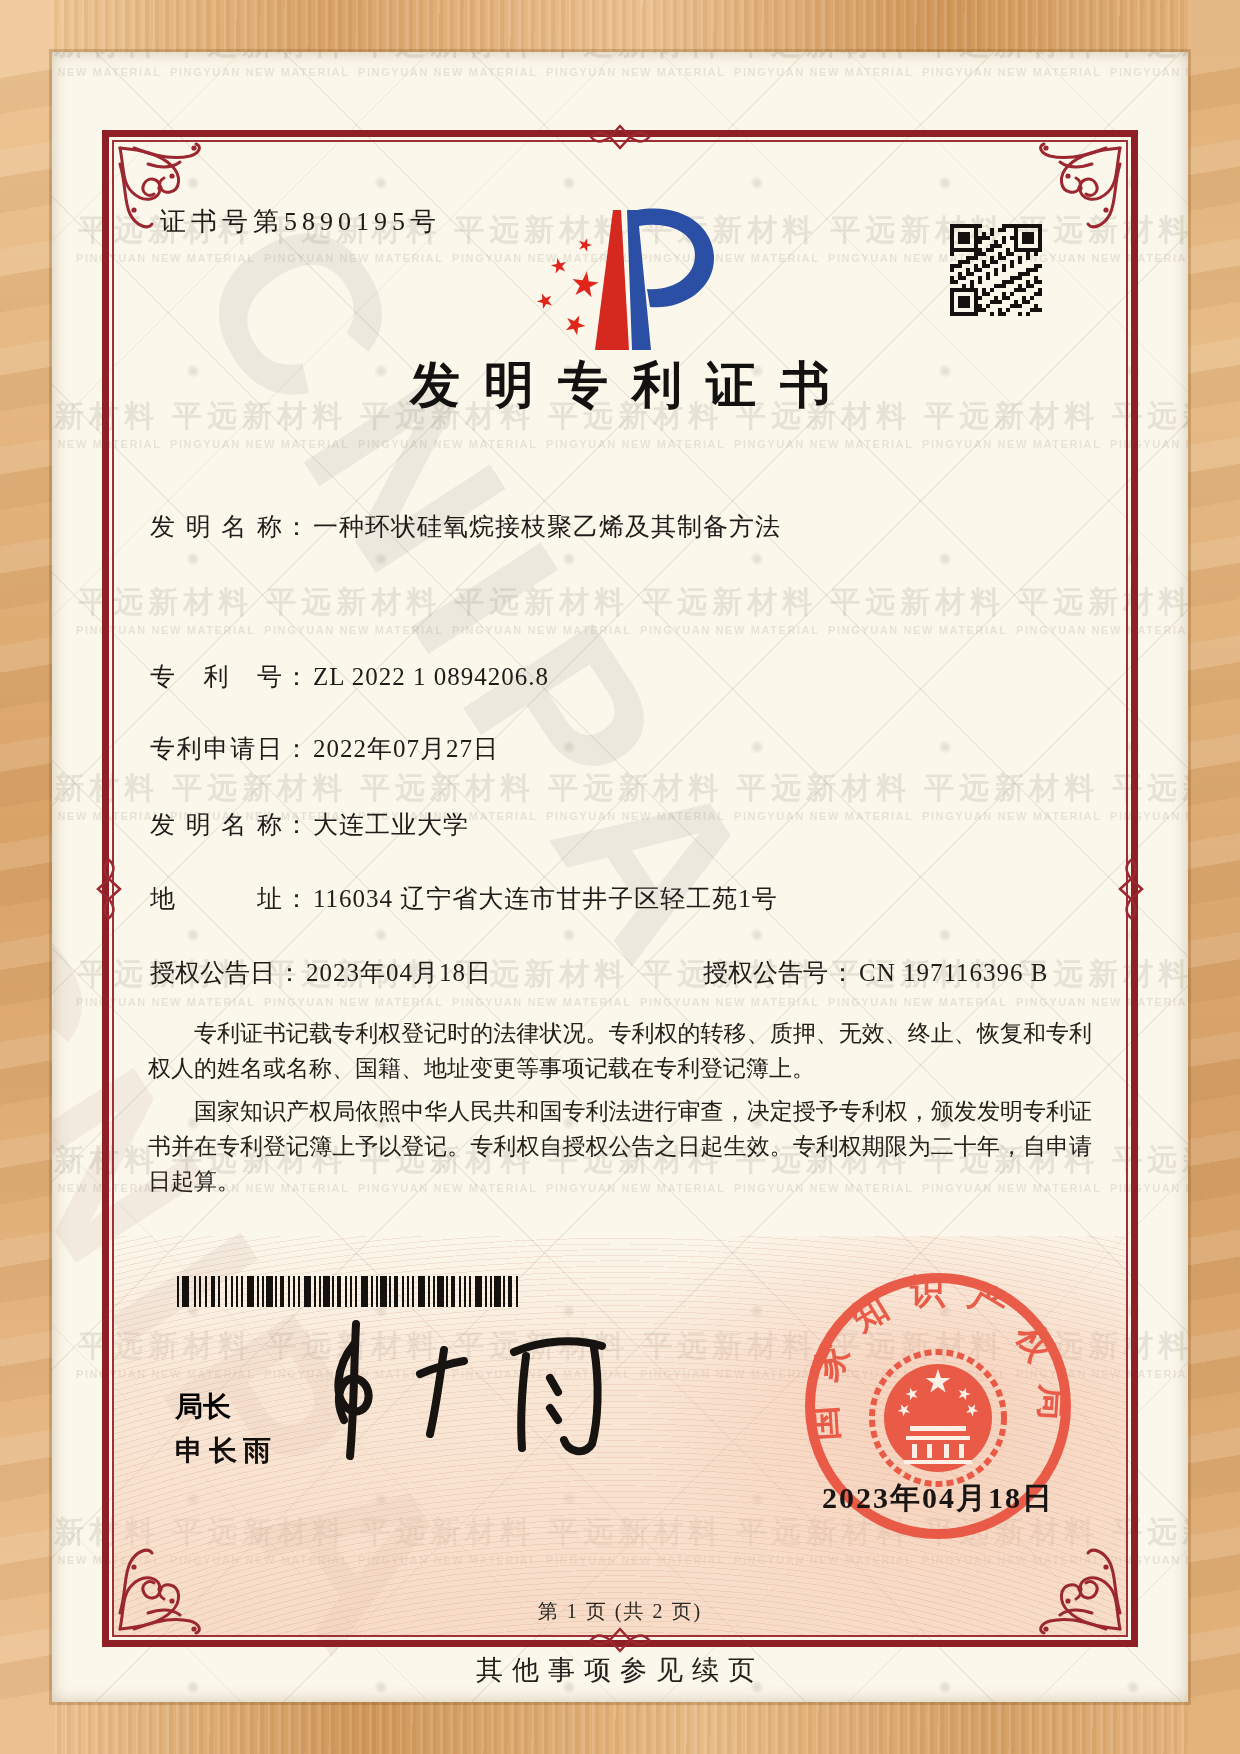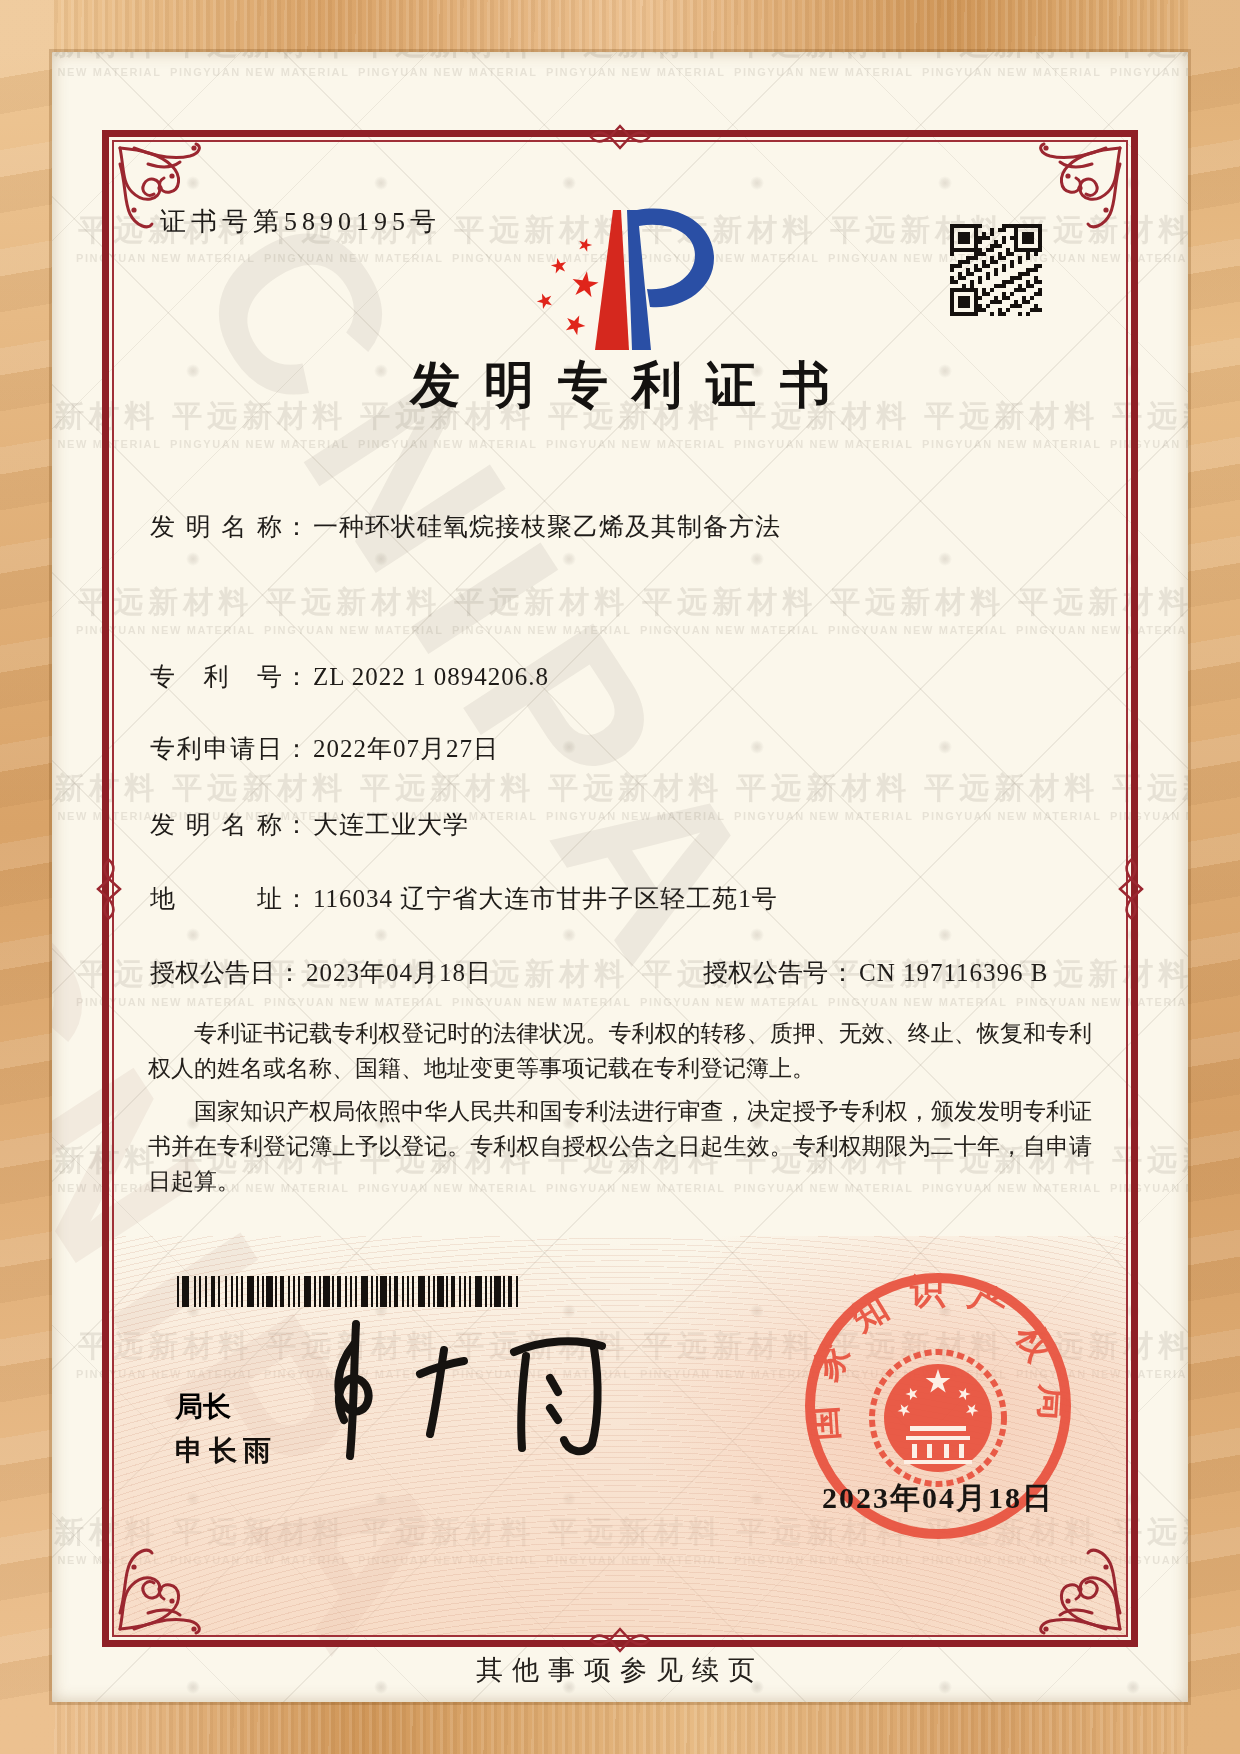--- a/index.html
+++ b/index.html
@@ -790,19 +790,20 @@
           <rect x="127" y="176" width="5" height="14"></rect>
           <rect x="144" y="176" width="5" height="14"></rect>
           <rect x="159" y="176" width="5" height="14"></rect>
           <rect x="104" y="192" width="68" height="4"></rect>
         </g>
       </g>
     </svg>
 
     <div class="sealdate">2023年04月18日</div>
 
+    <div class="pagefoot">第 1 页 (共 2 页)</div>
     <div class="contnote">其他事项参见续页</div>
   </div>
 
   <div class="wood"></div>
   <div class="woodgrain"></div>
   <div class="woodedge"></div>
 </div>
 
 </body></html>

